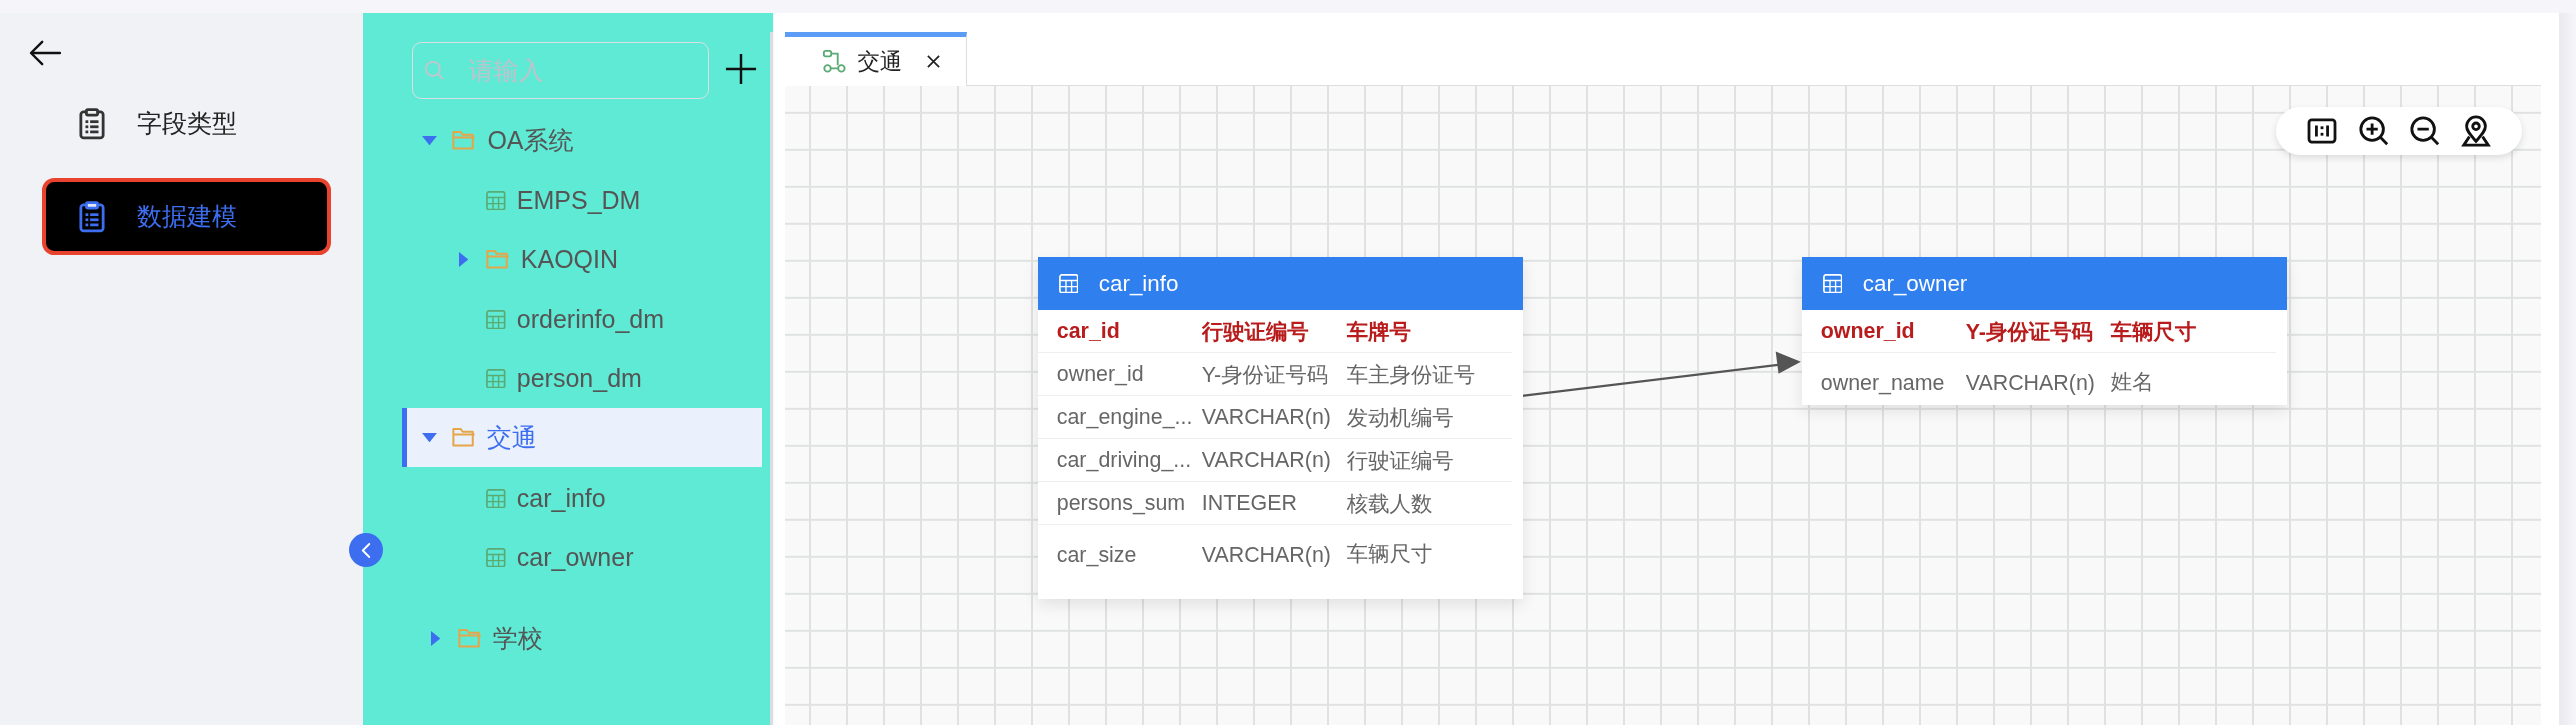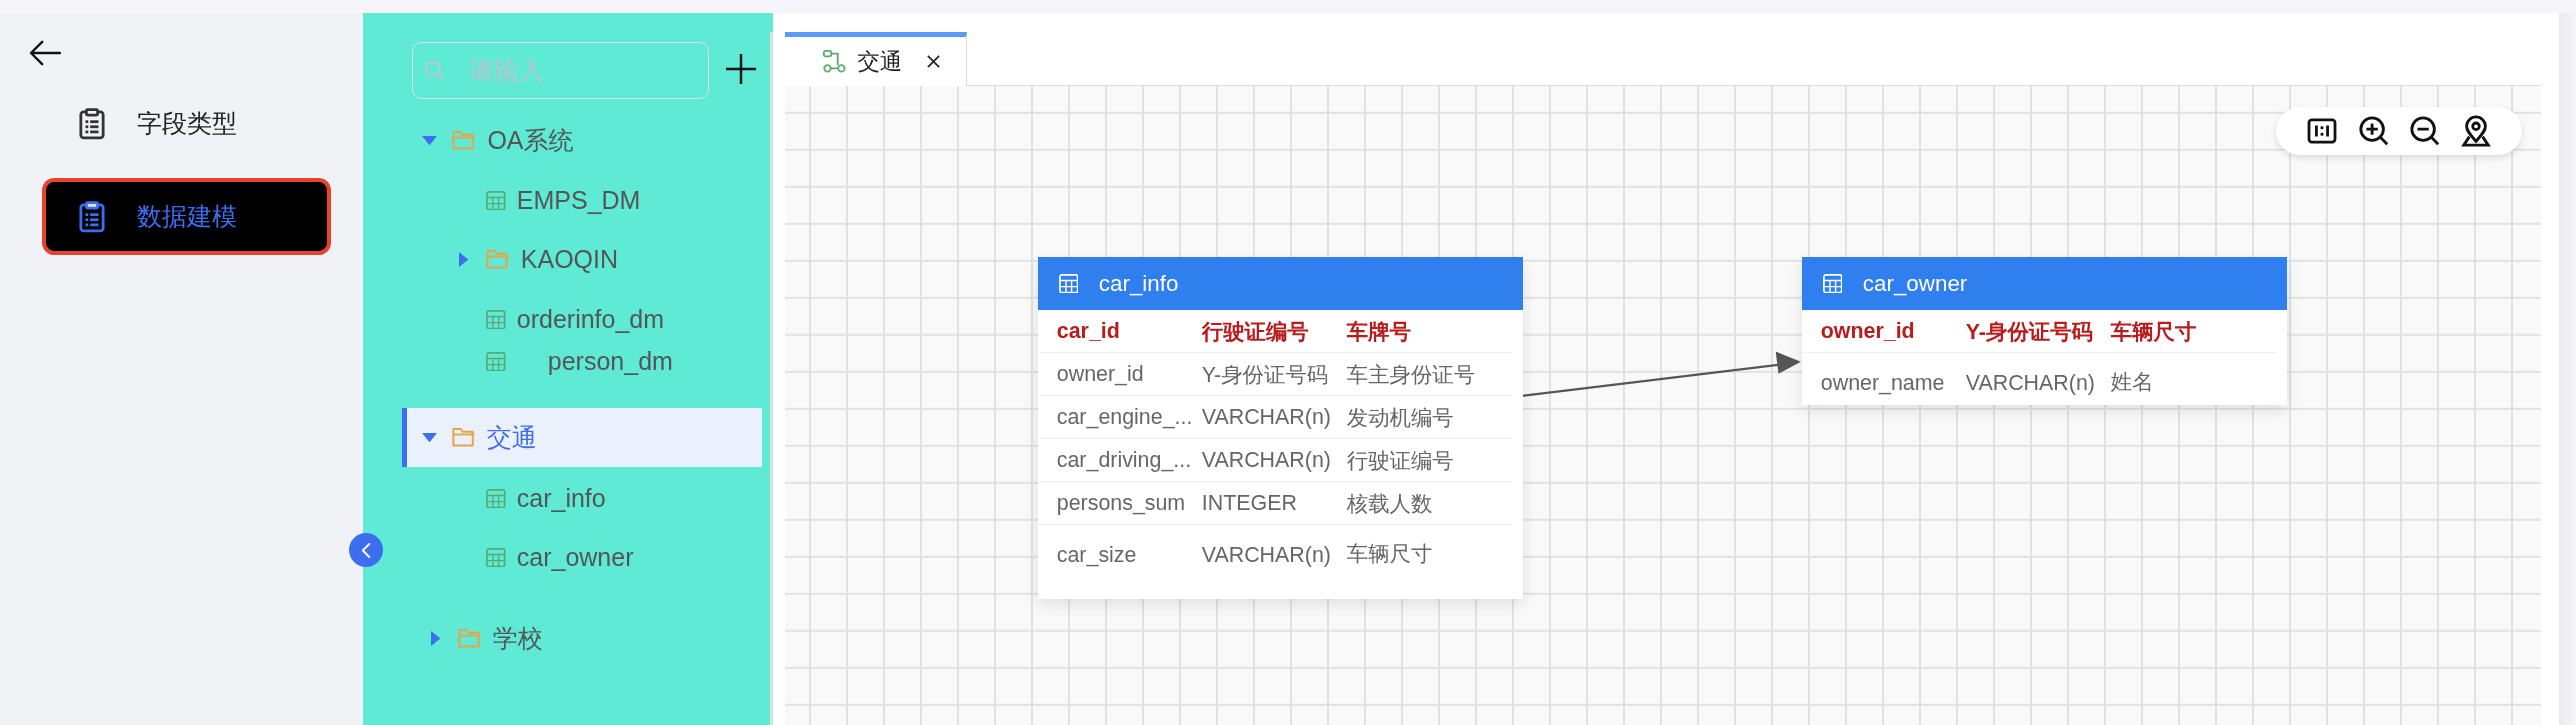--- a/index.html
+++ b/index.html
@@ -159,21 +159,21 @@
     <div class="tree-row" style="top:277px; padding-left:84px;">
       <span class="table-ico" style="margin-right:11.2px;">
           <svg width="19.6" height="19.6" viewBox="0 0 21 21">
             <rect x="1" y="1" width="19" height="19" rx="2" fill="none" stroke="#5aab73" stroke-width="1.8"></rect>
             <path d="M1 7h19M1 13.5h19M7.5 7v13M13.5 7v13" stroke="#5aab73" stroke-width="1.5"></path>
           </svg>
         </span>
       <span>orderinfo_dm</span>
     </div>
 
-    <div class="tree-row" style="top:319px; padding-left:84px;gap:31px;">
+    <div class="tree-row" style="top:336px; padding-left:84px;">
       <span class="table-ico" style="margin-right:11.2px;">
           <svg width="19.6" height="19.6" viewBox="0 0 21 21">
             <rect x="1" y="1" width="19" height="19" rx="2" fill="none" stroke="#5aab73" stroke-width="1.8"></rect>
             <path d="M1 7h19M1 13.5h19M7.5 7v13M13.5 7v13" stroke="#5aab73" stroke-width="1.5"></path>
           </svg>
         </span>
       <span>person_dm</span>
     </div>
 
     <div class="tree-row selected" style="top:395px; padding-left:13px;">

